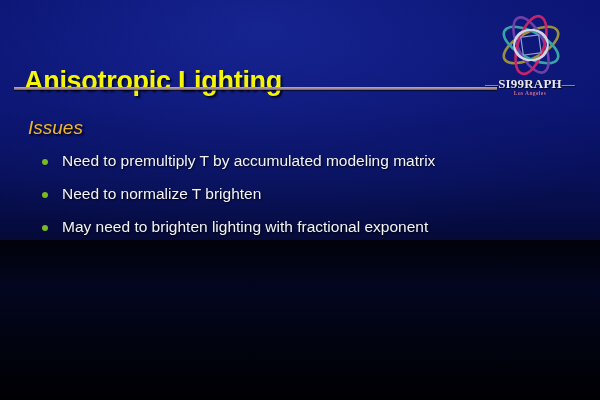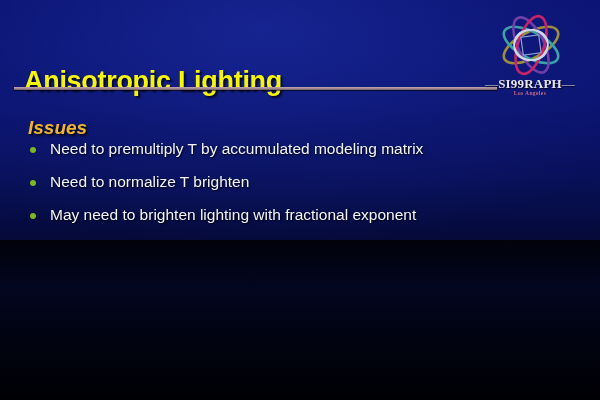--- a/index.html
+++ b/index.html
@@ -66,35 +66,35 @@
         #bfa7ae 0%, #a98e96 45%, #6d5860 100%);
     box-shadow: 0 1px 1px rgba(0,0,0,0.6);
   }
 
   
   .subtitle {
     position: absolute;
     left: 28px;
     top: 101px;
     font-size: 19px;
-    font-weight: bold;
+    font-weight: normal;
     font-style: italic;
     color: #f0b52e;
     text-shadow: 2px 2px 2px rgba(0,0,0,0.8);
     white-space: nowrap;
   }
 
   
   .bullets {
     position: absolute;
     left: 30px;
     top: 139px;
     width: 540px;
     list-style: none;
-    margin: 0;
+    margin: 12px;
     padding: 0;
   }
   .bullet-row {
     display: flex;
     align-items: flex-start;
     height: 33px;
   }
   .bullet-dot {
     width: 6px;
     height: 6px;

